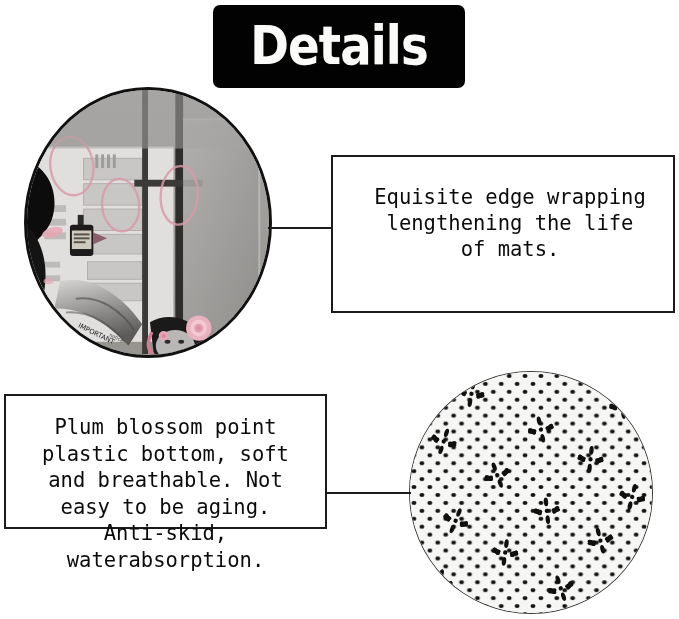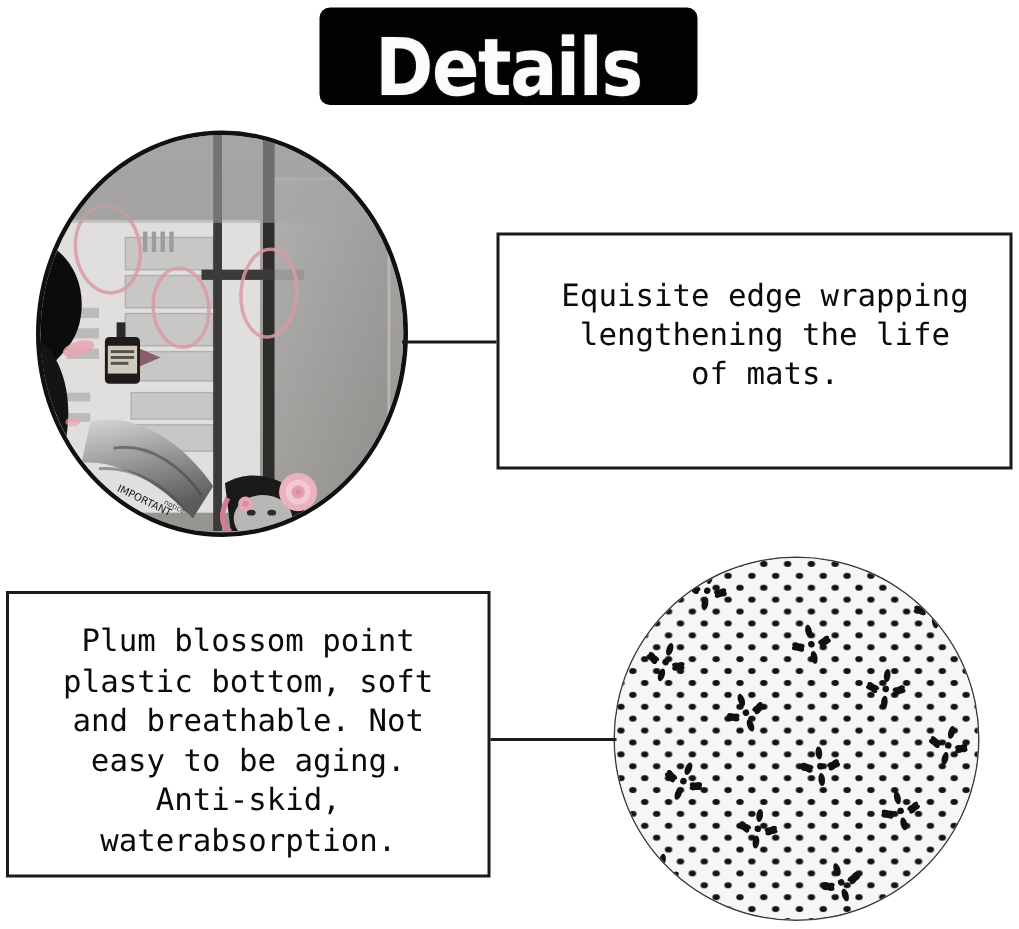--- a/index.html
+++ b/index.html
@@ -17,21 +17,21 @@
     background: #ffffff;
     overflow: hidden;
   }
 
   
   .title-banner {
     position: absolute;
     left: 213px;
     top: 5px;
     width: 252px;
-    height: 65px;
+    height: 83px;
     background: #020202;
     border-radius: 7px;
   }
   .title-text {
     position: absolute;
     left: 0;
     right: 0;
     top: 12px;
     text-align: center;
     color: #fbfbf9;
@@ -82,21 +82,21 @@
   .callout-1 {
     left: 331px;
     top: 155px;
     width: 344px;
     height: 158px;
   }
   .callout-2 {
     left: 4px;
     top: 394px;
     width: 323px;
-    height: 191px;
+    height: 135px;
   }
   .callout-text {
     position: absolute;
     color: #0b0b0b;
     font-family: "DejaVu Sans Mono", monospace;
     white-space: pre-line;
   }
   .callout-1 .callout-text {
     left: 18px;
     top: 27px;

